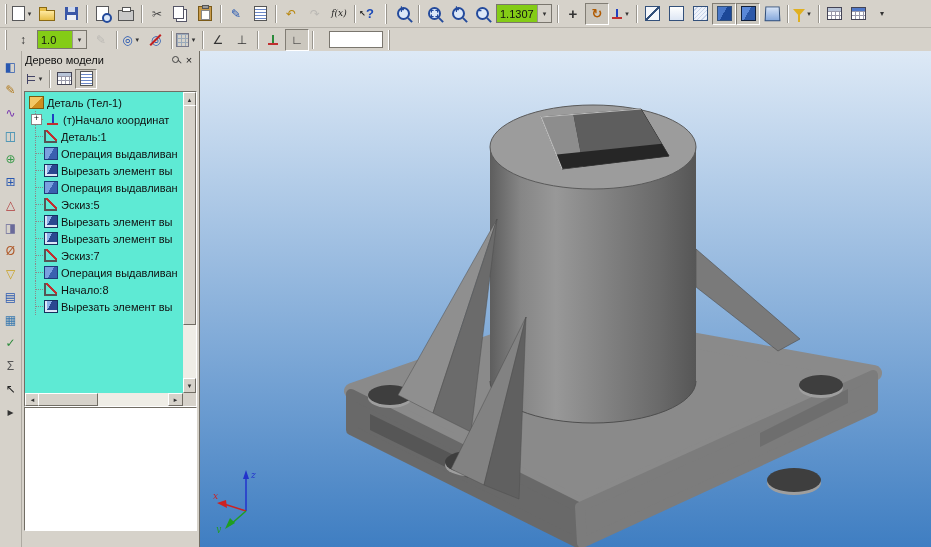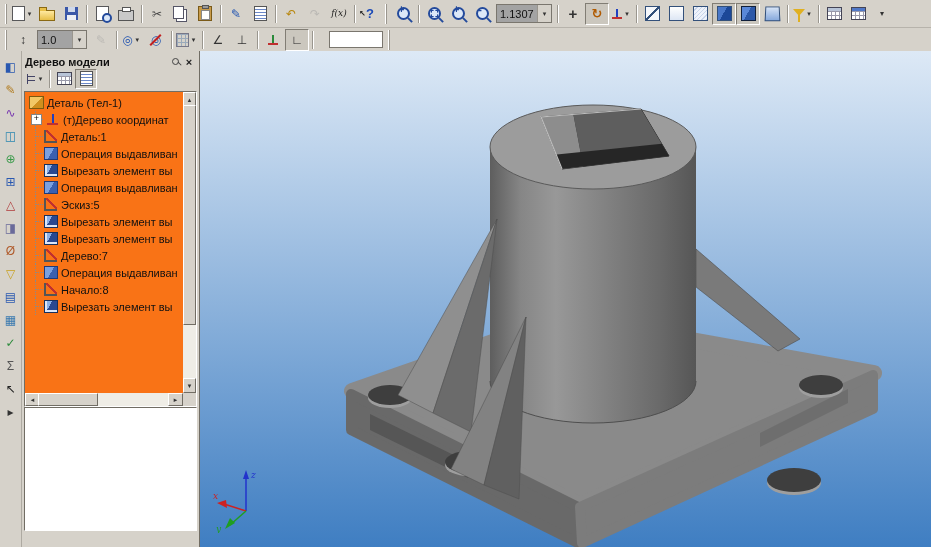--- a/index.html
+++ b/index.html
@@ -13,21 +13,21 @@
   #tb1{height:27px;border-bottom:1px solid #b7b3ab;}
   #tb2{height:23px;border-bottom:1px solid #8f8b83;}
   .tbtn{width:22px;height:20px;display:flex;align-items:center;justify-content:center;
         position:relative;flex:none;border:1px solid transparent;}
   .tbtn.pressed{border-color:#817d74 #ffffff #ffffff #817d74;background:#cbc7be;}
   .tbtn.disabled{opacity:.45;}
   .tsep{width:1px;height:18px;background:#9a968e;box-shadow:1px 0 0 #fff;margin:0 3px;flex:none;}
   .tgrip{width:3px;height:20px;margin:0 3px;flex:none;
          background:linear-gradient(90deg,#fff 1px,#9a968e 1px 2px,transparent 2px);}
   .tcap{width:9px;font-size:7px;color:#333;text-align:center;flex:none;}
-  .tcombo{height:17px;background:#a3a3a3;border:1px solid #7a766e;display:flex;align-items:center;
+  .tcombo{height:17px;background:#84cc16;border:1px solid #7a766e;display:flex;align-items:center;
           margin:0 2px;flex:none;}
   .tcombo-val{flex:1;padding:0 3px;font-size:11px;white-space:nowrap;overflow:hidden;}
   .tcombo-btn{width:13px;align-self:stretch;background:#d6d2ca;border-left:1px solid #9a968e;
           font-size:7px;display:flex;align-items:center;justify-content:center;color:#333;}
   .tfield{height:15px;background:#fff;border:1px solid #7a766e;margin:0 2px;flex:none;}
   .ttiny{font-size:8px;line-height:8px;color:#333;width:11px;flex:none;margin-top:44px;}
   .g{display:flex;align-items:center;justify-content:center;font-size:12px;line-height:1;}
   
   .g-doc{width:11px;height:13px;background:#fff;border:1px solid #58585a;}
   .g-folder{width:14px;height:9px;background:linear-gradient(#ffe9a0,#e7bf49);border:1px solid #8a6914;position:relative;margin-top:3px;}
@@ -87,28 +87,28 @@
   .g-treeico::before{content:"";position:absolute;left:2px;top:1px;bottom:1px;width:1px;background:#446;}
   .g-treeico::after{content:"";position:absolute;left:2px;top:3px;width:8px;height:1px;background:#446;box-shadow:0 4px 0 #446;}
   .g-minicaret{font-size:8px;color:#333;}
   
   #main{position:absolute;top:51px;left:0;right:0;bottom:0;}
   #lstrip{position:absolute;left:0;top:0;bottom:0;width:21px;background:#d6d2ca;border-right:1px solid #aeaaa2;
           display:flex;flex-direction:column;align-items:center;padding-top:4px;}
   #lstrip .tbtn{width:19px;height:19px;margin:1px 0;font-size:12px;}
   
   #treepanel{position:absolute;left:22px;top:0;width:177px;bottom:0;background:#d6d2ca;border-right:1px solid #716d64;}
-  #treeheader{height:17px;display:flex;align-items:flex-end;padding:0 3px;font-size:11px;font-weight:bold;}
+  #treeheader{height:17px;display:flex;align-items:center;padding:0 3px;font-size:11px;}
   .hsp{flex:1;}
   .hbtn{width:14px;height:13px;display:flex;align-items:center;justify-content:center;flex:none;color:#222;}
   .pin{width:5px;height:5px;border:1px solid #444;border-radius:50%;position:relative;}
   .pin::after{content:"";position:absolute;left:4px;top:4px;width:5px;height:1px;background:#444;transform:rotate(45deg);}
   #treetb{height:21px;display:flex;align-items:center;padding:0 2px;}
   #treetb .tbtn{width:20px;height:18px;}
-  #treebody{position:absolute;left:2px;right:2px;top:40px;height:314px;background:#f97316;
+  #treebody{position:absolute;left:2px;right:2px;top:40px;height:314px;background:#5eead4;
             border:1px solid;border-color:#716d64 #fff #fff #716d64;}
   #treelist{position:absolute;left:0;top:0;right:13px;bottom:13px;overflow:hidden;padding:2px 0 0 4px;}
   .trow{height:17px;display:flex;align-items:center;white-space:nowrap;}
   .tline{width:14px;height:17px;position:relative;flex:none;}
   .tline::before{content:"";position:absolute;left:6px;top:0;height:17px;border-left:1px dotted #8a8a8a;}
   .tline::after{content:"";position:absolute;left:6px;top:8px;width:8px;border-top:1px dotted #8a8a8a;}
   .texp{width:9px;height:9px;border:1px solid #848484;background:#fff;font-size:9px;line-height:7px;
         text-align:center;flex:none;margin-left:-12px;margin-right:3px;position:relative;z-index:1;}
   .tico{width:15px;height:14px;display:flex;align-items:center;justify-content:center;flex:none;margin-right:3px;}
   .tlabel{overflow:hidden;text-overflow:clip;font-size:11px;}
@@ -385,21 +385,21 @@
               <div class="ic-part"></div>
             </div>
             <div class="tlabel">Деталь (Тел-1)</div>
           </div>
           <div class="trow">
             <div class="tline"></div>
             <div class="texp">+</div>
             <div class="tico">
               <div class="ic-origin"></div>
             </div>
-            <div class="tlabel">(т)Дерево координат</div>
+            <div class="tlabel">(т)Начало координат</div>
           </div>
           <div class="trow">
             <div class="tline"></div>
             <div class="tico">
               <div class="ic-sketch"></div>
             </div>
             <div class="tlabel">Деталь:1</div>
           </div>
           <div class="trow">
             <div class="tline"></div>
@@ -441,21 +441,21 @@
             <div class="tico">
               <div class="ic-cut"></div>
             </div>
             <div class="tlabel">Вырезать элемент вы</div>
           </div>
           <div class="trow">
             <div class="tline"></div>
             <div class="tico">
               <div class="ic-sketch"></div>
             </div>
-            <div class="tlabel">Дерево:7</div>
+            <div class="tlabel">Эскиз:7</div>
           </div>
           <div class="trow">
             <div class="tline"></div>
             <div class="tico">
               <div class="ic-extrude"></div>
             </div>
             <div class="tlabel">Операция выдавливан</div>
           </div>
           <div class="trow">
             <div class="tline"></div>

